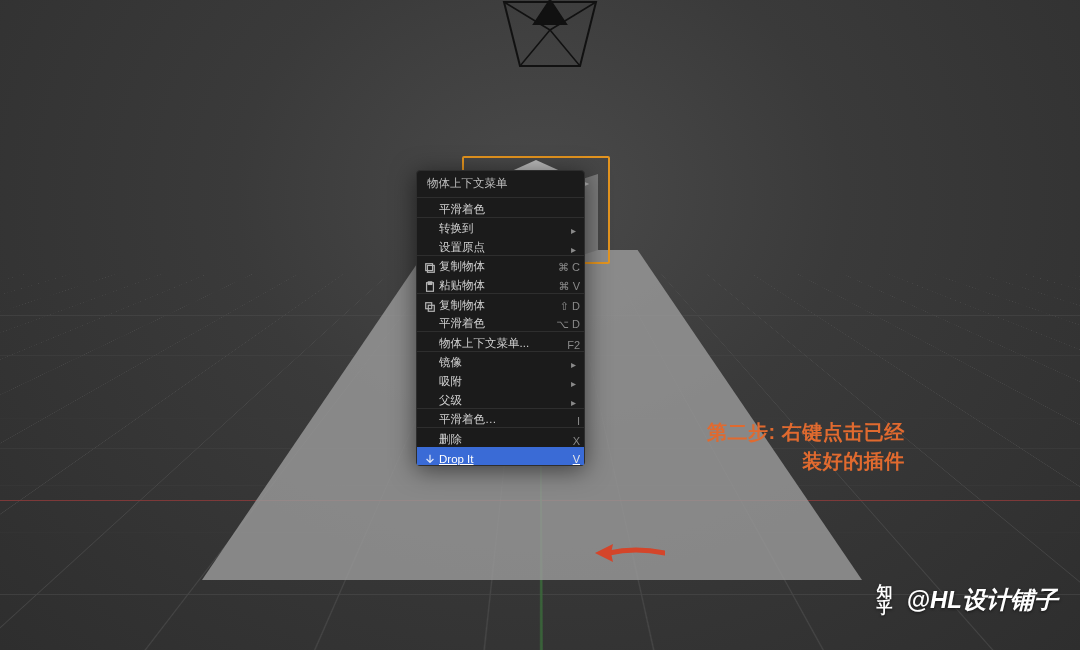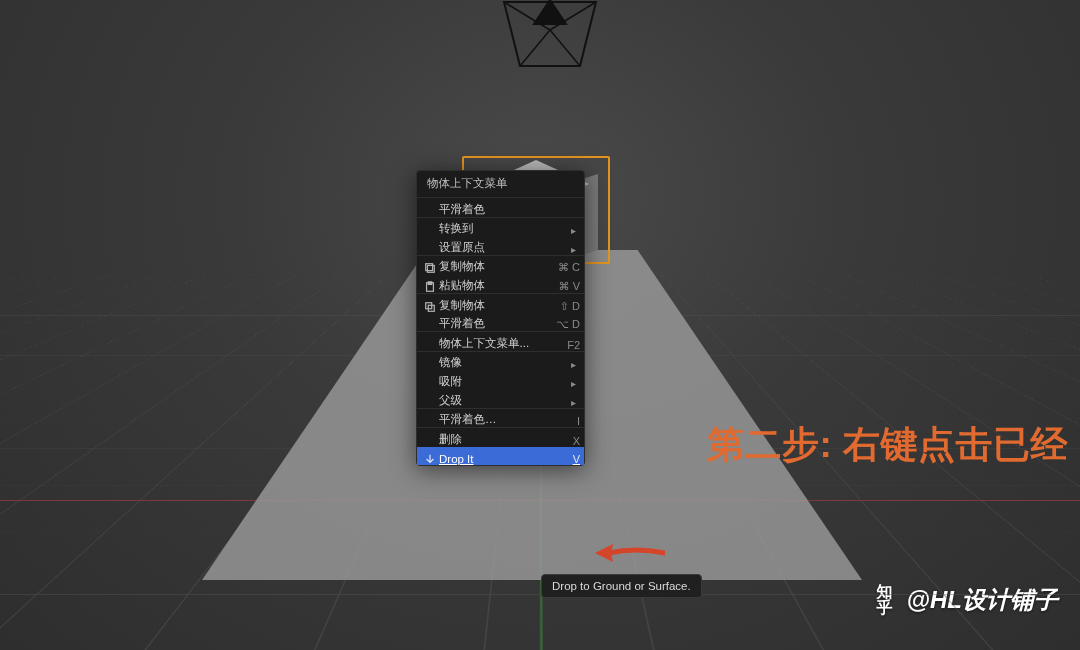--- a/index.html
+++ b/index.html
@@ -95,21 +95,21 @@
   .tooltip {
     position:absolute; left:541px; top:574px;
     background:#202020; color:#d9d9d9; font-size:11.5px;
     padding:5px 10px; border-radius:4px; border:1px solid #3a3a3a;
     white-space:nowrap;
   }
 
   
   .annot {
     position:absolute; left:707px; top:418px;
-    color:#e06a2f; font-size:37px; font-weight:600; line-height:1.45;
+    color:#e06a2f; font-size:20px; font-weight:600; line-height:1.45;
     letter-spacing:.5px;
     text-align:right;
   }
 
   
   .arrow {
     position:absolute; left:595px; top:541px; width:70px; height:24px;
   }
   .arrow svg { width:100%; height:100%; }
 
@@ -253,31 +253,31 @@
       <span class="ic">
           <svg class="icon" viewBox="0 0 14 14" style="stroke:#fff">
             <path d="M7 2 L7 10 M3 7 L7 11 L11 7"></path>
           </svg>
         </span>
       <span class="lbl">Drop It</span>
         <span class="sc">V</span>
     </div>
   </div>
 
-  <div class="tooltip">Drop to Ground or Surface.</div>
 
   <div class="arrow">
     <svg viewBox="0 0 70 24">
       <path d="M70 12 Q40 6 14 12" fill="none" stroke="#d4452a" stroke-width="5" stroke-linecap="round"></path>
       <path d="M0 12 L18 3 L16 12 L18 21 Z" fill="#d4452a"></path>
     </svg>
   </div>
 
   <div class="annot">
     <div>第二步: 右键点击已经</div>
+    <div>装好的插件</div>
   </div>
 
   <div class="watermark">
     <span class="zh">
       <span>知</span>
         <span>乎</span>
     </span>
     <span>@HL设计铺子</span>
   </div>
 </div>

